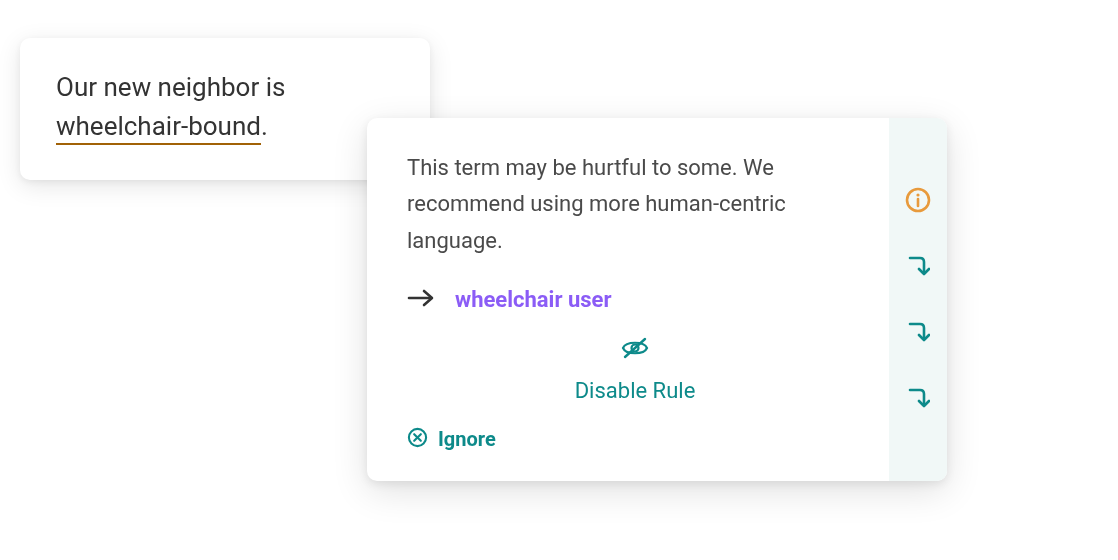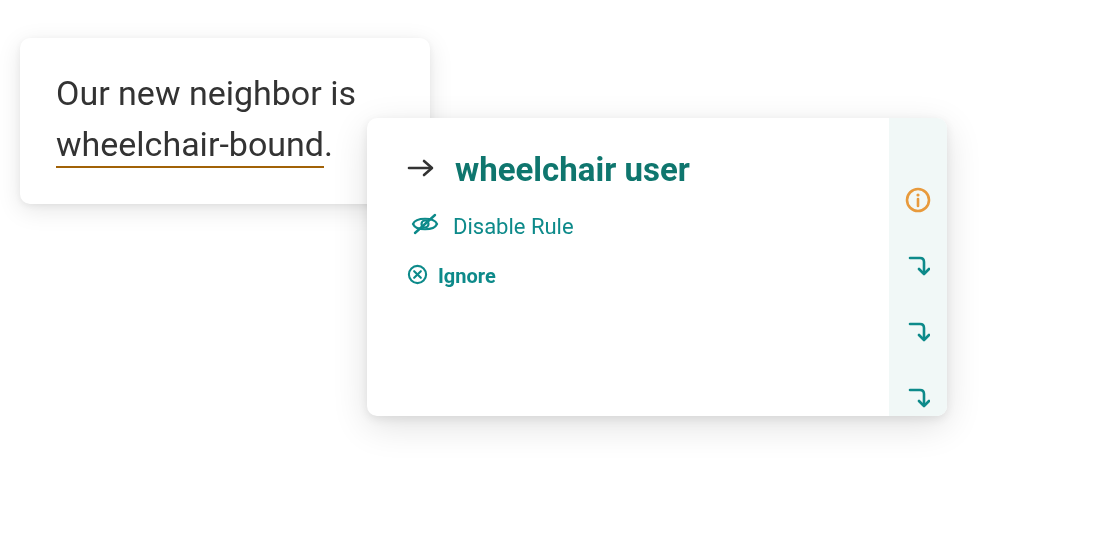--- a/index.html
+++ b/index.html
@@ -12,21 +12,21 @@
   }
   .text-card {
     position: absolute;
     left: 20px;
     top: 38px;
     width: 410px;
     padding: 30px 36px 34px 36px;
     background: #ffffff;
     border-radius: 10px;
     box-shadow: 0 6px 24px rgba(0,0,0,0.10), 0 2px 6px rgba(0,0,0,0.06);
-    font-size: 34px;
+    font-size: 26px;
     line-height: 1.5;
     color: #333333;
   }
   .underlined {
     border-bottom: 2px solid #a16207;
     padding-bottom: 2px;
   }
   .suggestion-card {
     position: absolute;
     left: 367px;
@@ -49,33 +49,34 @@
     margin-bottom: 28px;
   }
   .replace-row {
     display: flex;
     align-items: center;
     gap: 18px;
     margin-bottom: 24px;
     cursor: pointer;
   }
   .replace-text {
-    font-size: 33px;
+    font-size: 22px;
     font-weight: 700;
-    color: #0f766e;
+    color: #8b5cf6;
   }
   .disable-row {
     display: flex;
     align-items: center;
     gap: 14px;
     margin-bottom: 24px;
     cursor: pointer;
     color: #0d8a8a;
     font-size: 22px;
     padding-left: 4px;
+    flex-direction: column;
   }
   .ignore-row {
     display: flex;
     gap: 10px;
     cursor: pointer;
     color: #0d8a8a;
     font-size: 20px;
     font-weight: 700;
   }
   .side-rail {
@@ -92,20 +93,21 @@
 </head>
 <body>
 
 <div class="text-card">
   <span>Our new neighbor is</span><br>
   <span class="underlined">wheelchair-bound</span><span>.</span>
 </div>
 
 <div class="suggestion-card">
   <div class="suggestion-main">
+    <div class="explain">This term may be hurtful to some. We recommend using more human-centric language.</div>
 
     <div class="replace-row">
       <span>
         <svg width="30" height="22" viewBox="0 0 30 22" fill="none">
           <line x1="2" y1="11" x2="24" y2="11" stroke="#333333" stroke-width="2.6" stroke-linecap="round"></line>
           <polyline points="17,4 25,11 17,18" stroke="#333333" stroke-width="2.6" fill="none" stroke-linecap="round" stroke-linejoin="round"></polyline>
         </svg>
       </span>
       <span class="replace-text">wheelchair user</span>
     </div>

